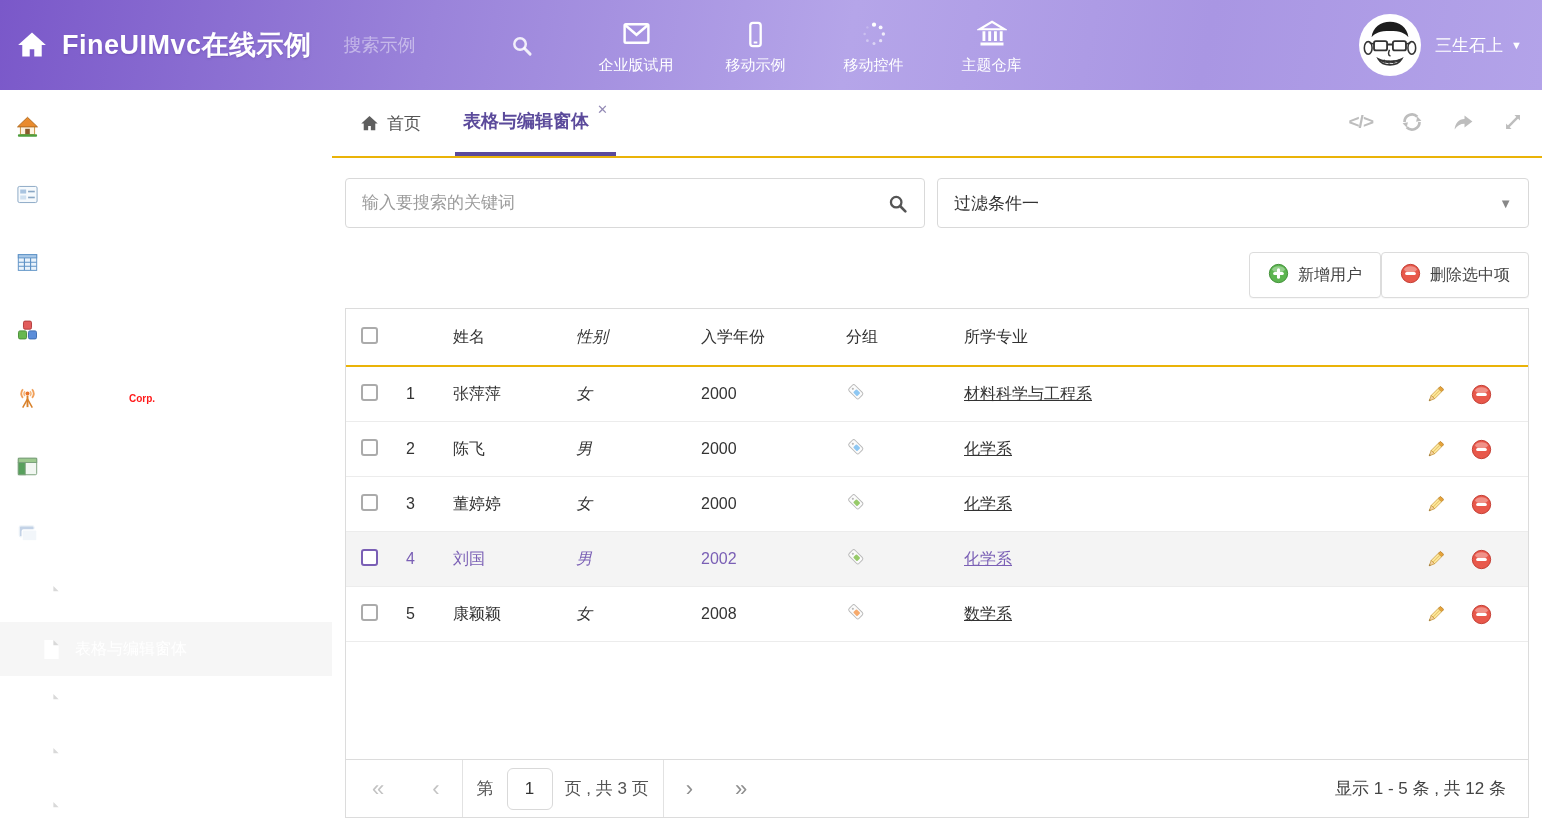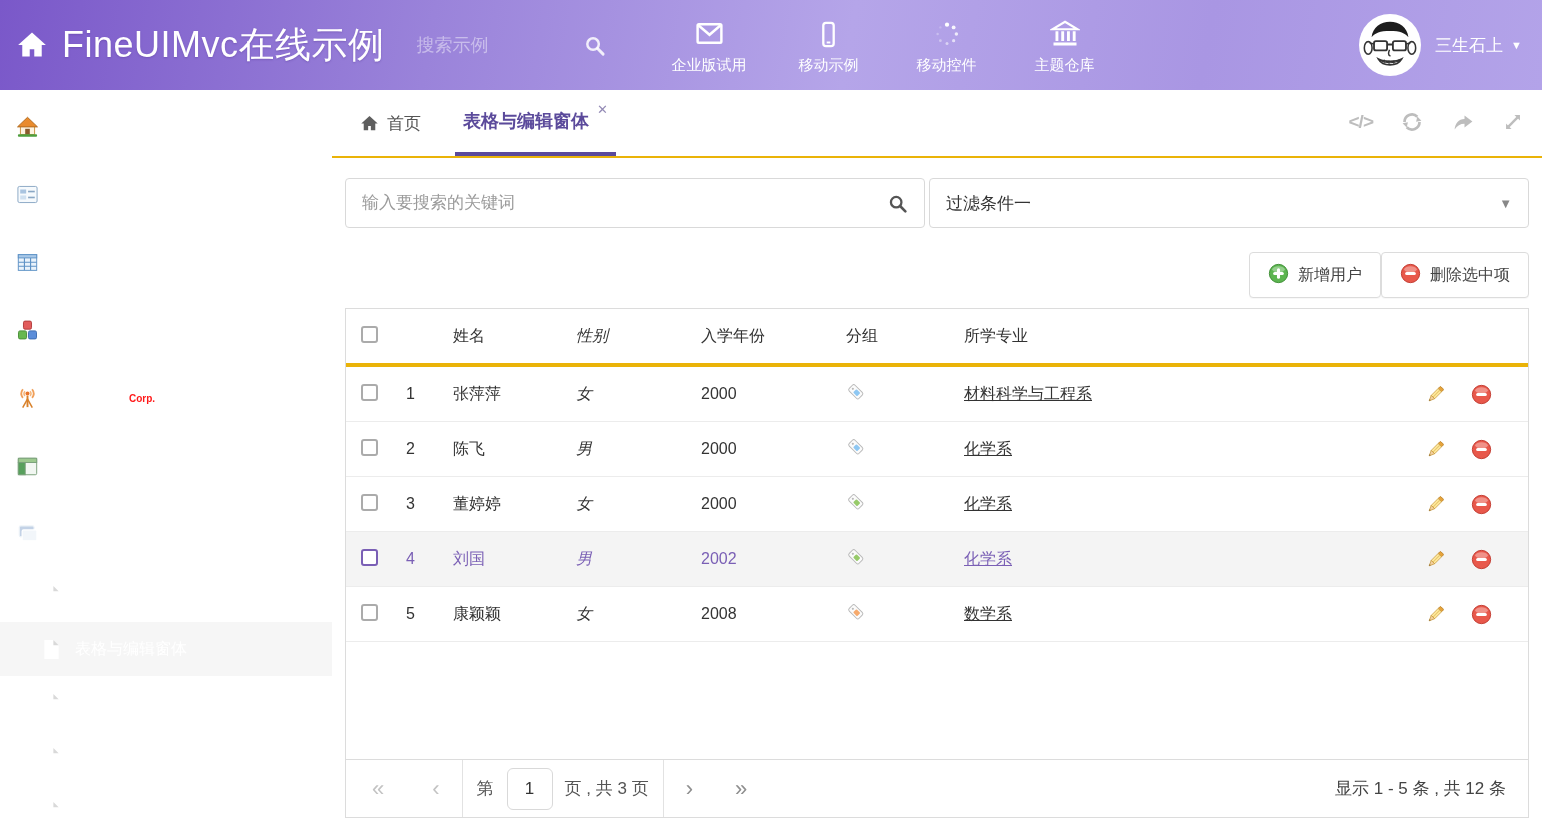--- a/index.html
+++ b/index.html
@@ -7,21 +7,21 @@
   body { font-family:"Liberation Sans","DejaVu Sans",sans-serif; background:#fff; position:relative; }
 
   
   .header {
     position:absolute; left:0; top:0; width:1542px; height:90px;
     background:linear-gradient(100deg,#7a58c9 0%,#9a83da 28%,#b5a5e9 55%,#a996e3 78%,#b3a3e9 100%);
     display:flex; align-items:center; color:#fff; z-index:5;
   }
   .logo-group { display:flex; align-items:center; margin-left:16px; }
   .logo-home { width:32px; height:32px; }
-  .app-title { font-size:36px; font-weight:normal; margin-left:14px; letter-spacing:0.5px; text-shadow:0 1px 2px rgba(80,50,140,0.35); }
+  .app-title { font-size:27px; font-weight:bold; margin-left:14px; letter-spacing:0.5px; text-shadow:0 1px 2px rgba(80,50,140,0.35); }
   .hdr-search { display:flex; align-items:center; margin-left:32px; }
   .hdr-search input {
     width:150px; background:transparent; border:none; outline:none;
     font-size:18px; color:#fff; font-family:inherit;
   }
   .hdr-search input::placeholder { color:rgba(255,255,255,0.45); }
   .hdr-search .mag { width:23px; height:23px; color:rgba(255,255,255,0.85); margin-left:16px; }
   .hdr-nav { display:flex; margin-left:66px; }
   .nav-item { position:relative; display:flex; flex-direction:column; align-items:center; margin-right:46px; cursor:pointer; min-width:72px; }
   .nav-item .nico { height:34px; display:flex; align-items:flex-end; justify-content:center; margin-bottom:7px; }
@@ -61,37 +61,37 @@
   .tab-home { display:flex; align-items:center; margin-left:28px; cursor:pointer; color:#555; }
   .tab-home .hico { width:19px; height:19px; margin-right:8px; }
   .tab-home .tlabel { font-size:17px; }
   .tab-active { position:relative; display:flex; align-items:center; margin-left:34px; padding:0 8px; border-bottom:4px solid #5b4a9b; cursor:pointer; }
   .tab-active .tlabel { font-size:18px; font-weight:bold; color:#5b4a9b; }
   .tab-close { font-size:13px; color:#938ab5; margin-left:8px; position:relative; top:-12px; cursor:pointer; }
   .tab-tools { position:absolute; right:18px; top:0; height:64px; display:flex; align-items:center; gap:27px; }
   .tool { color:#bdbdbd; cursor:pointer; display:flex; align-items:center; }
   .tool-code { font-size:19px; font-weight:bold; letter-spacing:-1px; }
 
-  .search-row { display:flex; margin:20px 13px 0 13px; gap:4px;align-items:center; }
+  .search-row { display:flex; margin:20px 13px 0 13px; gap:12px;align-items:center; }
   .kw-box { width:580px; height:50px; border:1px solid #d9d9d9; border-radius:4px; display:flex; align-items:center; background:#fff; }
   .kw-box input { flex:1; border:none; outline:none; font-size:17px; padding:0 16px; color:#333; font-family:inherit; }
   .kw-box input::placeholder { color:#9b9b9b; }
   .kw-box .mag { width:21px; height:21px; color:#555; margin-right:16px; }
   .filter-box { flex:1; height:50px; border:1px solid #d9d9d9; border-radius:4px; display:flex; align-items:center; padding:0 16px; cursor:pointer; background:#fff; }
   .filter-box .fvalue { font-size:17px; color:#333; }
   .filter-box .fcaret { margin-left:auto; color:#888; font-size:13px; }
 
   .btn-row { display:flex; margin:24px 13px 0 13px; }
   .btn { height:46px; border:1px solid #dcdcdc; border-radius:4px; background:#fff; display:flex; align-items:center; padding:0 18px; cursor:pointer; box-shadow:0 1px 1px rgba(0,0,0,0.03); }
   .btn .blabel { font-size:16px; color:#444; margin-left:9px; }
   .btn-add { margin-left:auto; }
 
   .grid { margin:10px 13px 0 13px; border:1px solid #dcdcdc; height:510px; display:flex; flex-direction:column; background:#fff; }
   .grid-header, .grid-row { display:grid; grid-template-columns:60px 34px 130px 122px 148px 112px 1fr 118px; align-items:center; }
-  .grid-header { height:58px; border-bottom:4px solid #eab308; font-size:16px; color:#333; }
+  .grid-header { height:58px; border-bottom:2px solid #eab308; font-size:16px; color:#333; }
   .grid-row { height:55px; border-bottom:1px solid #ececec; font-size:16px; color:#333; }
   .grid-row.selected { background:#f4f4f4; }
   .grid-row.selected .cell, .grid-row.selected a.major-link { color:#7a5fb5; }
   .grid-row.selected .checkbox { border-color:#7a5fb5; }
   .cell { overflow:hidden; white-space:nowrap; }
   .c-check { padding-left:15px; }
   .c-name, .c-col-name { padding-left:13px; }
   .c-gender { padding-left:6px;font-style:italic; }
   .c-year { padding-left:9px; }
   .c-group { padding-left:6px; }

